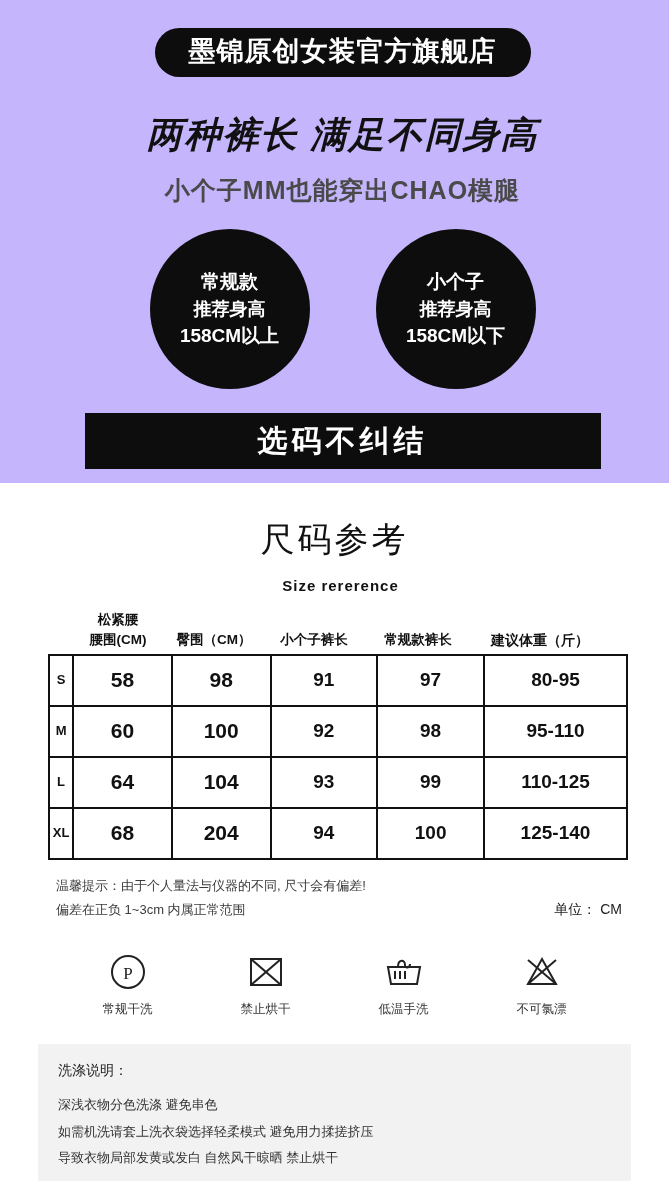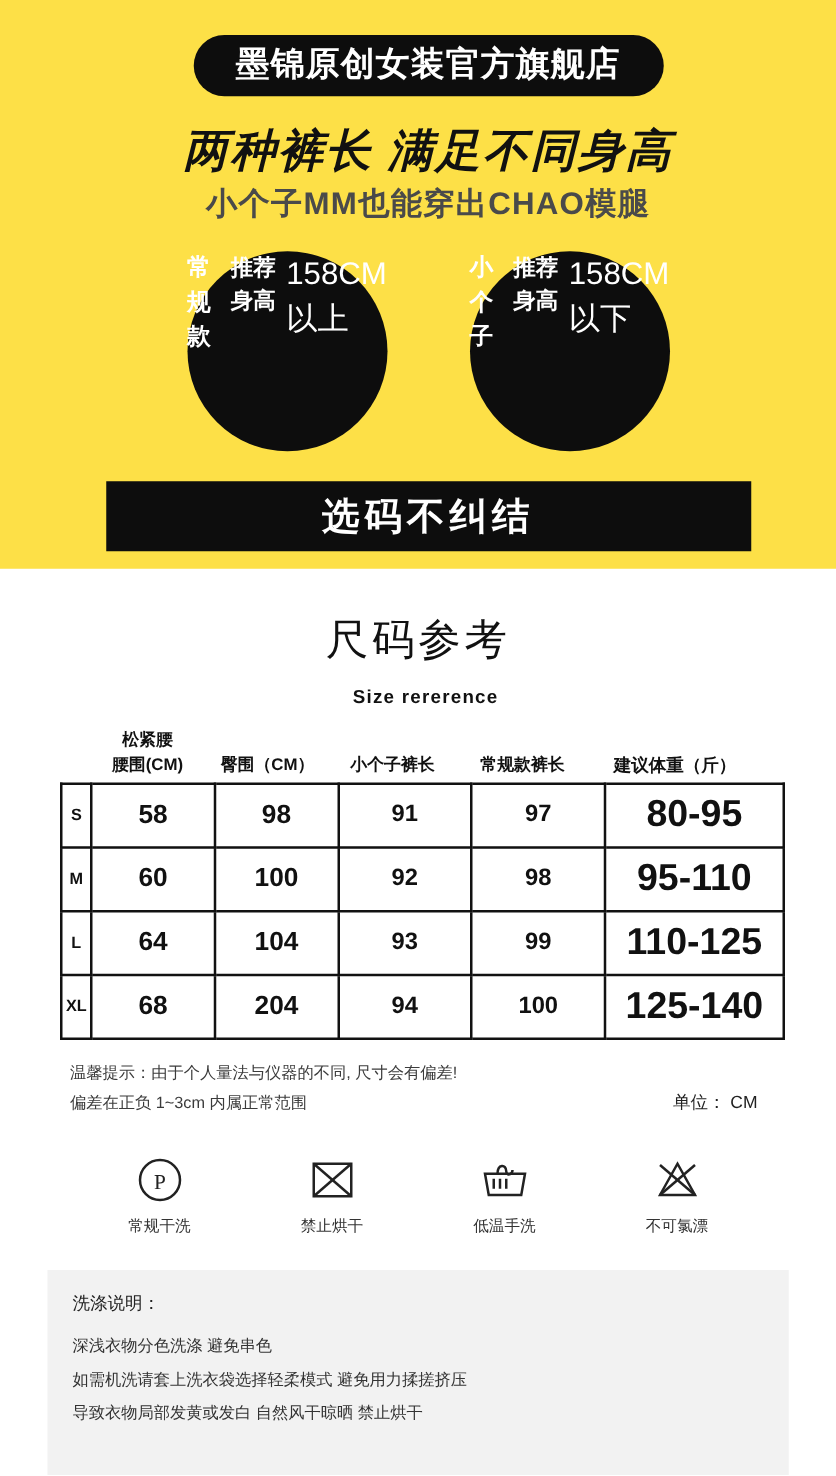--- a/index.html
+++ b/index.html
@@ -17,21 +17,21 @@
   }
   .page {
     width: 669px;
     height: 1181px;
     position: relative;
     background: #ffffff;
   }
 
   
   .hero {
-    background: #fde047;
+    background: #c4b5fd;
     padding: 18px 0 14px 16px;
     position: relative;
   }
   .pill-wrap {
     display: flex;
     justify-content: center;
     margin-top: 10px;
   }
   .pill {
     background: #0d0d0d;
@@ -42,52 +42,53 @@
     font-weight: bold;
     letter-spacing: 1px;
     line-height: 1;
     white-space: nowrap;
   }
   .headline {
     text-align: center;
     font-size: 36px;
     font-weight: bold;
     font-style: italic;
-    margin-top: 20px;
+    margin-top: 34px;
     letter-spacing: 2px;
     color: #111;
   }
   .subheadline {
     text-align: center;
     font-size: 25px;
     font-weight: bold;
-    margin-top: 0;
+    margin-top: 14px;
     color: #4a4a4a;
     letter-spacing: 1px;
   }
   .circles {
     display: flex;
     justify-content: center;
     gap: 66px;
     margin-top: 22px;
   }
   .circle {
     width: 160px;
     height: 160px;
     border-radius: 50%;
     background: #0d0d0d;
     color: #fff;
     display: flex;
-    flex-direction: row;
+    flex-direction: column;
+    align-items: center;
     justify-content: center;
     line-height: 1.45;
   }
   .circle .l1 { font-size: 19px; font-weight: bold; }
   .circle .l2 { font-size: 18px; font-weight: bold; }
-  .circle .l3 { font-size: 25px; font-weight: normal; }
+  .circle .l3 { font-size: 19px; font-weight: bold; }
   .banner-bar {
     margin: 24px auto 0 auto;
     width: 516px;
     height: 56px;
     background: #0d0d0d;
     color: #fff;
     display: flex;
     align-items: center;
     justify-content: center;
     font-size: 30px;
@@ -148,33 +149,33 @@
   }
   td.idx {
     width: 22px;
     font-size: 13px;
     line-height: 1.05;
   }
   td.c1 { width: 96px; font-size: 21px; }
   td.c2 { width: 96px; font-size: 21px; }
   td.c3 { width: 104px; font-size: 19px; }
   td.c4 { width: 104px; font-size: 19px; }
-  td.c5 { width: 140px; font-size: 30px; }
+  td.c5 { width: 140px; font-size: 19px; }
 
   .note {
     margin: 14px 0 0 56px;
     width: 566px;
     font-size: 13px;
     color: #3b3b3b;
     line-height: 1.9;
     position: relative;
   }
   .note .unit {
     position: absolute;
-    right: 16px;
+    right: 0;
     bottom: 0;
     font-size: 14px;
     color: #222;
   }
 
   
   .care {
     display: flex;
     justify-content: center;
     gap: 48px;

